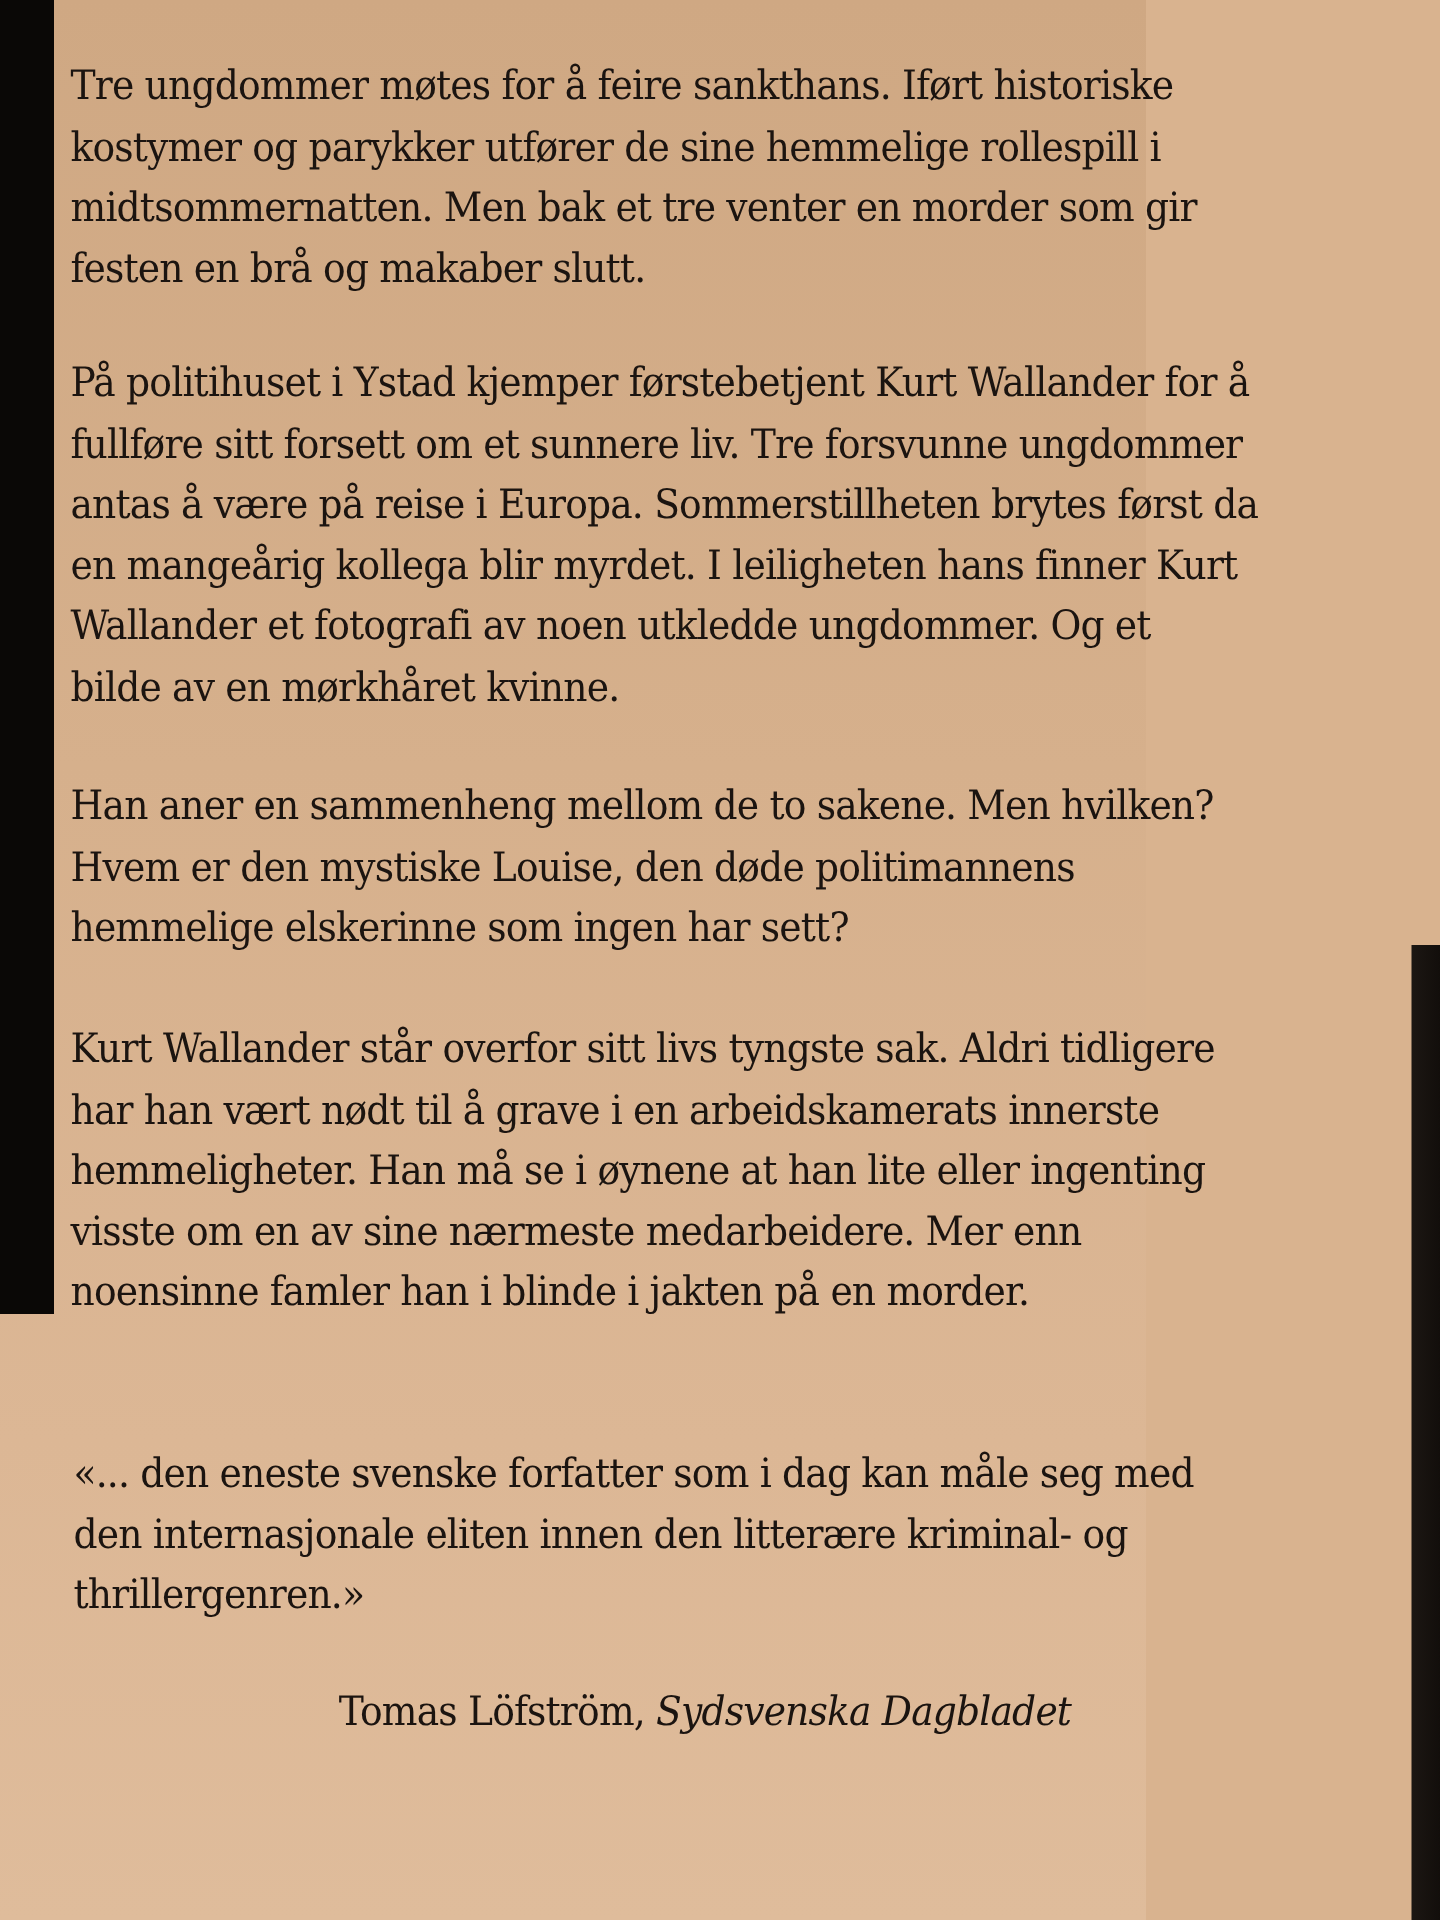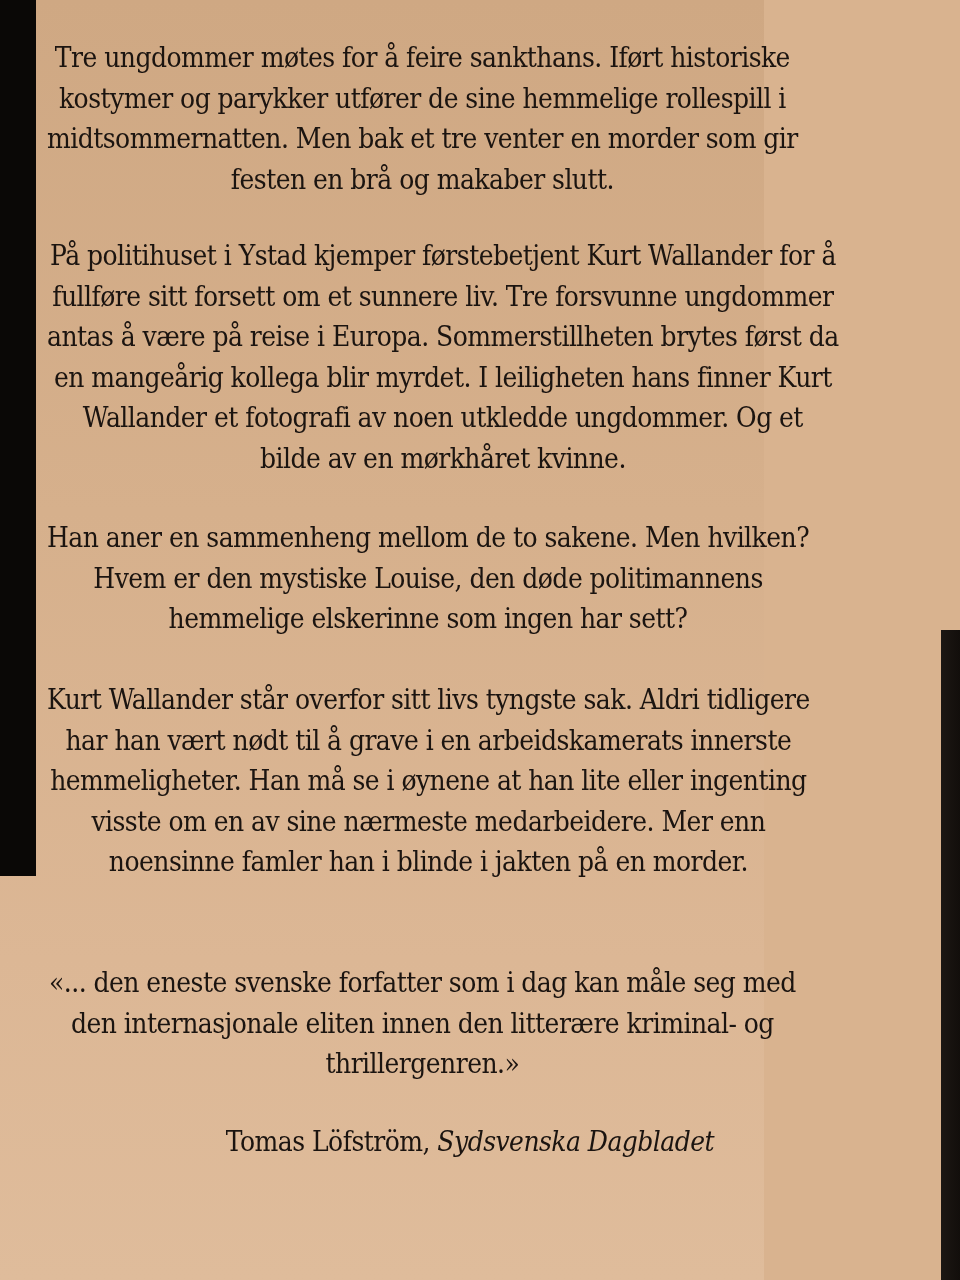--- a/index.html
+++ b/index.html
@@ -3,21 +3,20 @@
   <meta charset="utf-8">
   <style>
     html, body { margin: 0; padding: 0; }
     body {
       width: 960px; height: 1280px; overflow: hidden; position: relative;
       background: #d9b38f;
     }
     .page {
       position: absolute; left: 0; top: 0; width: 764px; height: 1280px;
       background: linear-gradient(180deg, #cfa883 0%, #d6b08c 40%, #dcb795 75%, #dfbc9b 100%);
-      text-align: center;
     }
     .edge-left {
       position: absolute; left: 0; top: 0; width: 36px; height: 876px;
       background: #0a0806;
     }
     .edge-right {
       position: absolute; left: 941px; top: 630px; width: 19px; height: 650px;
       background: linear-gradient(90deg, #1c1713 0%, #120e0b 100%);
     }
     .text {

